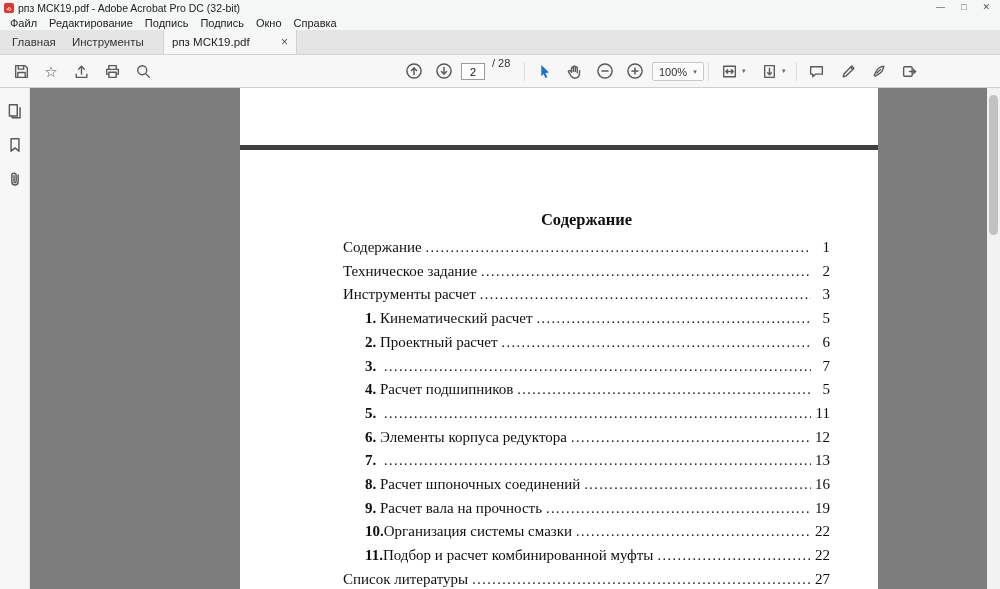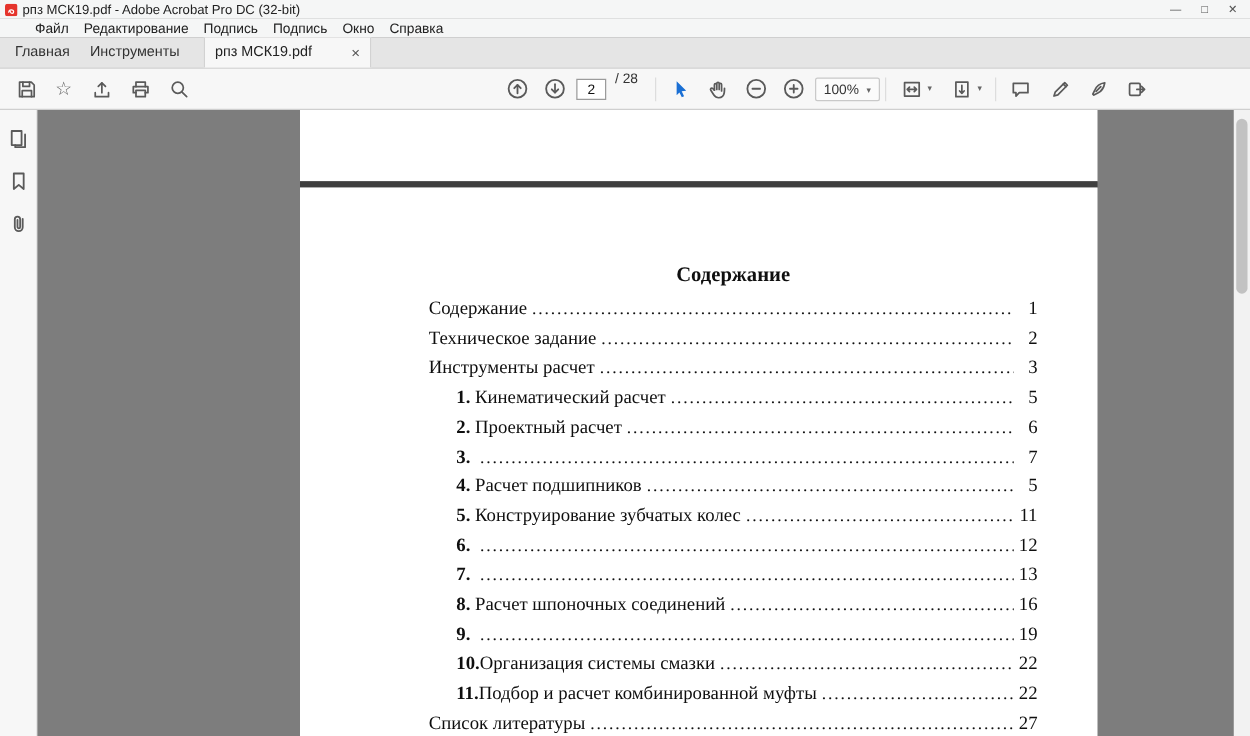--- a/index.html
+++ b/index.html
@@ -8,21 +8,21 @@
     font-family:"Liberation Sans",sans-serif;background:#7d7d7d;
     -webkit-font-smoothing:antialiased;
   }
   
   .titlebar{position:absolute;top:0;left:0;width:1000px;height:15px;background:#f5f6f6;display:flex;align-items:center;}
   .app-logo{width:10px;height:10px;margin:0 4px 0 4px;flex:0 0 auto;}
   .title-text{font-size:10.5px;color:#222;white-space:nowrap;}
   .win-controls{margin-left:auto;display:flex;gap:16px;padding-right:10px;font-size:9px;color:#555;line-height:15px;}
   .win-controls span{cursor:default;}
   
-  .menubar{position:absolute;top:15px;left:0;width:1000px;height:15px;background:#f5f6f6;display:flex;align-items:center;padding-left:22px;box-sizing:border-box;}
+  .menubar{position:absolute;top:15px;left:0;width:1000px;height:15px;background:#f5f6f6;display:flex;align-items:center;padding-left:4px;box-sizing:border-box;}
   .menu-item{font-size:11px;color:#222;padding:0 6px;white-space:nowrap;}
   
   .tabband{position:absolute;top:30px;left:0;width:1000px;height:25px;background:#e5e5e5;border-bottom:1px solid #d4d4d4;box-sizing:border-box;}
   .tab-plain{position:absolute;top:0;height:24px;display:flex;align-items:center;font-size:11.5px;color:#333;padding:0 10px;}
   .tab-home{left:2px;}
   .tab-tools{left:62px;}
   .tab-doc{position:absolute;left:163px;top:0;height:24px;width:134px;background:#f7f7f7;border-left:1px solid #d2d2d2;border-right:1px solid #d2d2d2;display:flex;align-items:center;padding:0 8px;box-sizing:border-box;font-size:11.5px;color:#222;}
   .tab-doc .tab-close{margin-left:auto;font-size:12px;color:#555;line-height:12px;}
   
   .toolbar{position:absolute;top:55px;left:0;width:1000px;height:33px;background:#f7f7f7;border-bottom:1px solid #cfcfcf;box-sizing:border-box;}
@@ -290,42 +290,43 @@
       <span class="toc-page">7</span>
     </div>
     <div class="toc-row indent">
       <span class="toc-num">4. </span>
       <span class="toc-label">Расчет подшипников</span>
       <span class="leader"></span>
       <span class="toc-page">5</span>
     </div>
     <div class="toc-row indent">
       <span class="toc-num">5. </span>
-      <span class="toc-label">Конструирование зубчатых колес </span>
       <span class="leader"></span>
       <span class="toc-page">11</span>
     </div>
     <div class="toc-row indent">
       <span class="toc-num">6. </span>
+      <span class="toc-label">Элементы корпуса редуктора </span>
       <span class="leader"></span>
       <span class="toc-page">12</span>
     </div>
     <div class="toc-row indent">
       <span class="toc-num">7. </span>
       <span class="leader"></span>
       <span class="toc-page">13</span>
     </div>
     <div class="toc-row indent">
       <span class="toc-num">8. </span>
       <span class="toc-label">Расчет шпоночных соединений</span>
       <span class="leader"></span>
       <span class="toc-page">16</span>
     </div>
     <div class="toc-row indent">
       <span class="toc-num">9. </span>
+      <span class="toc-label">Расчет вала на прочность </span>
       <span class="leader"></span>
       <span class="toc-page">19</span>
     </div>
     <div class="toc-row indent">
       <span class="toc-num">10.</span>
       <span class="toc-label">Организация системы смазки </span>
       <span class="leader"></span>
       <span class="toc-page">22</span>
     </div>
     <div class="toc-row indent">

